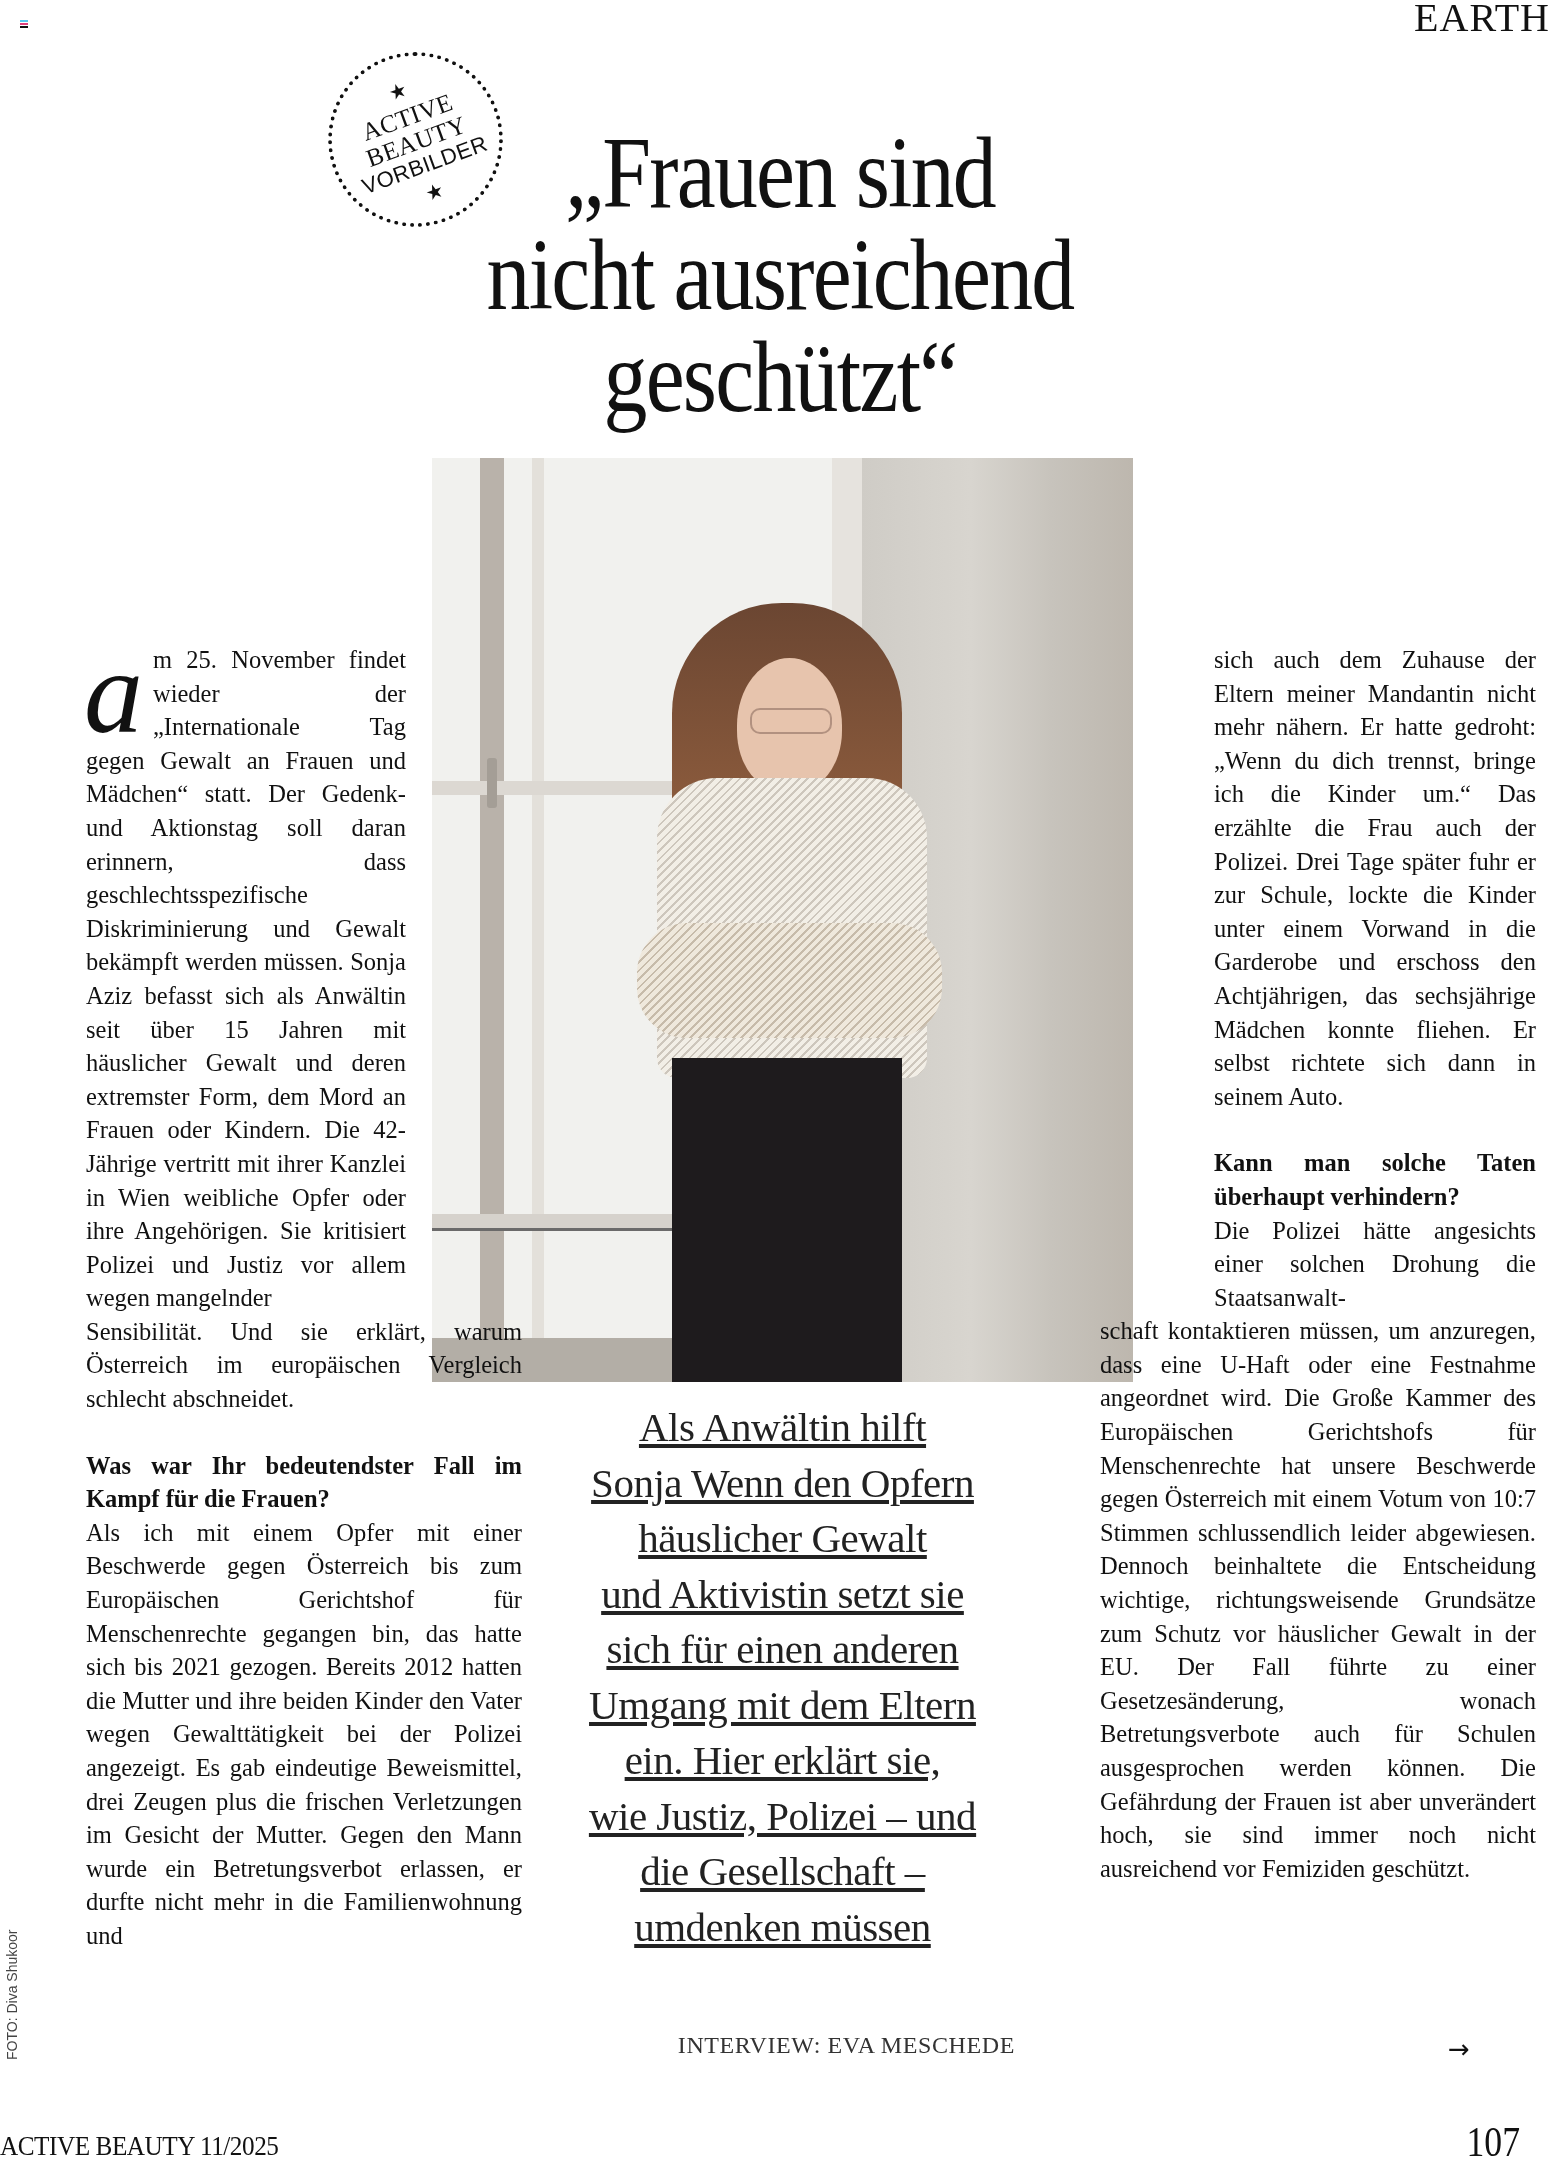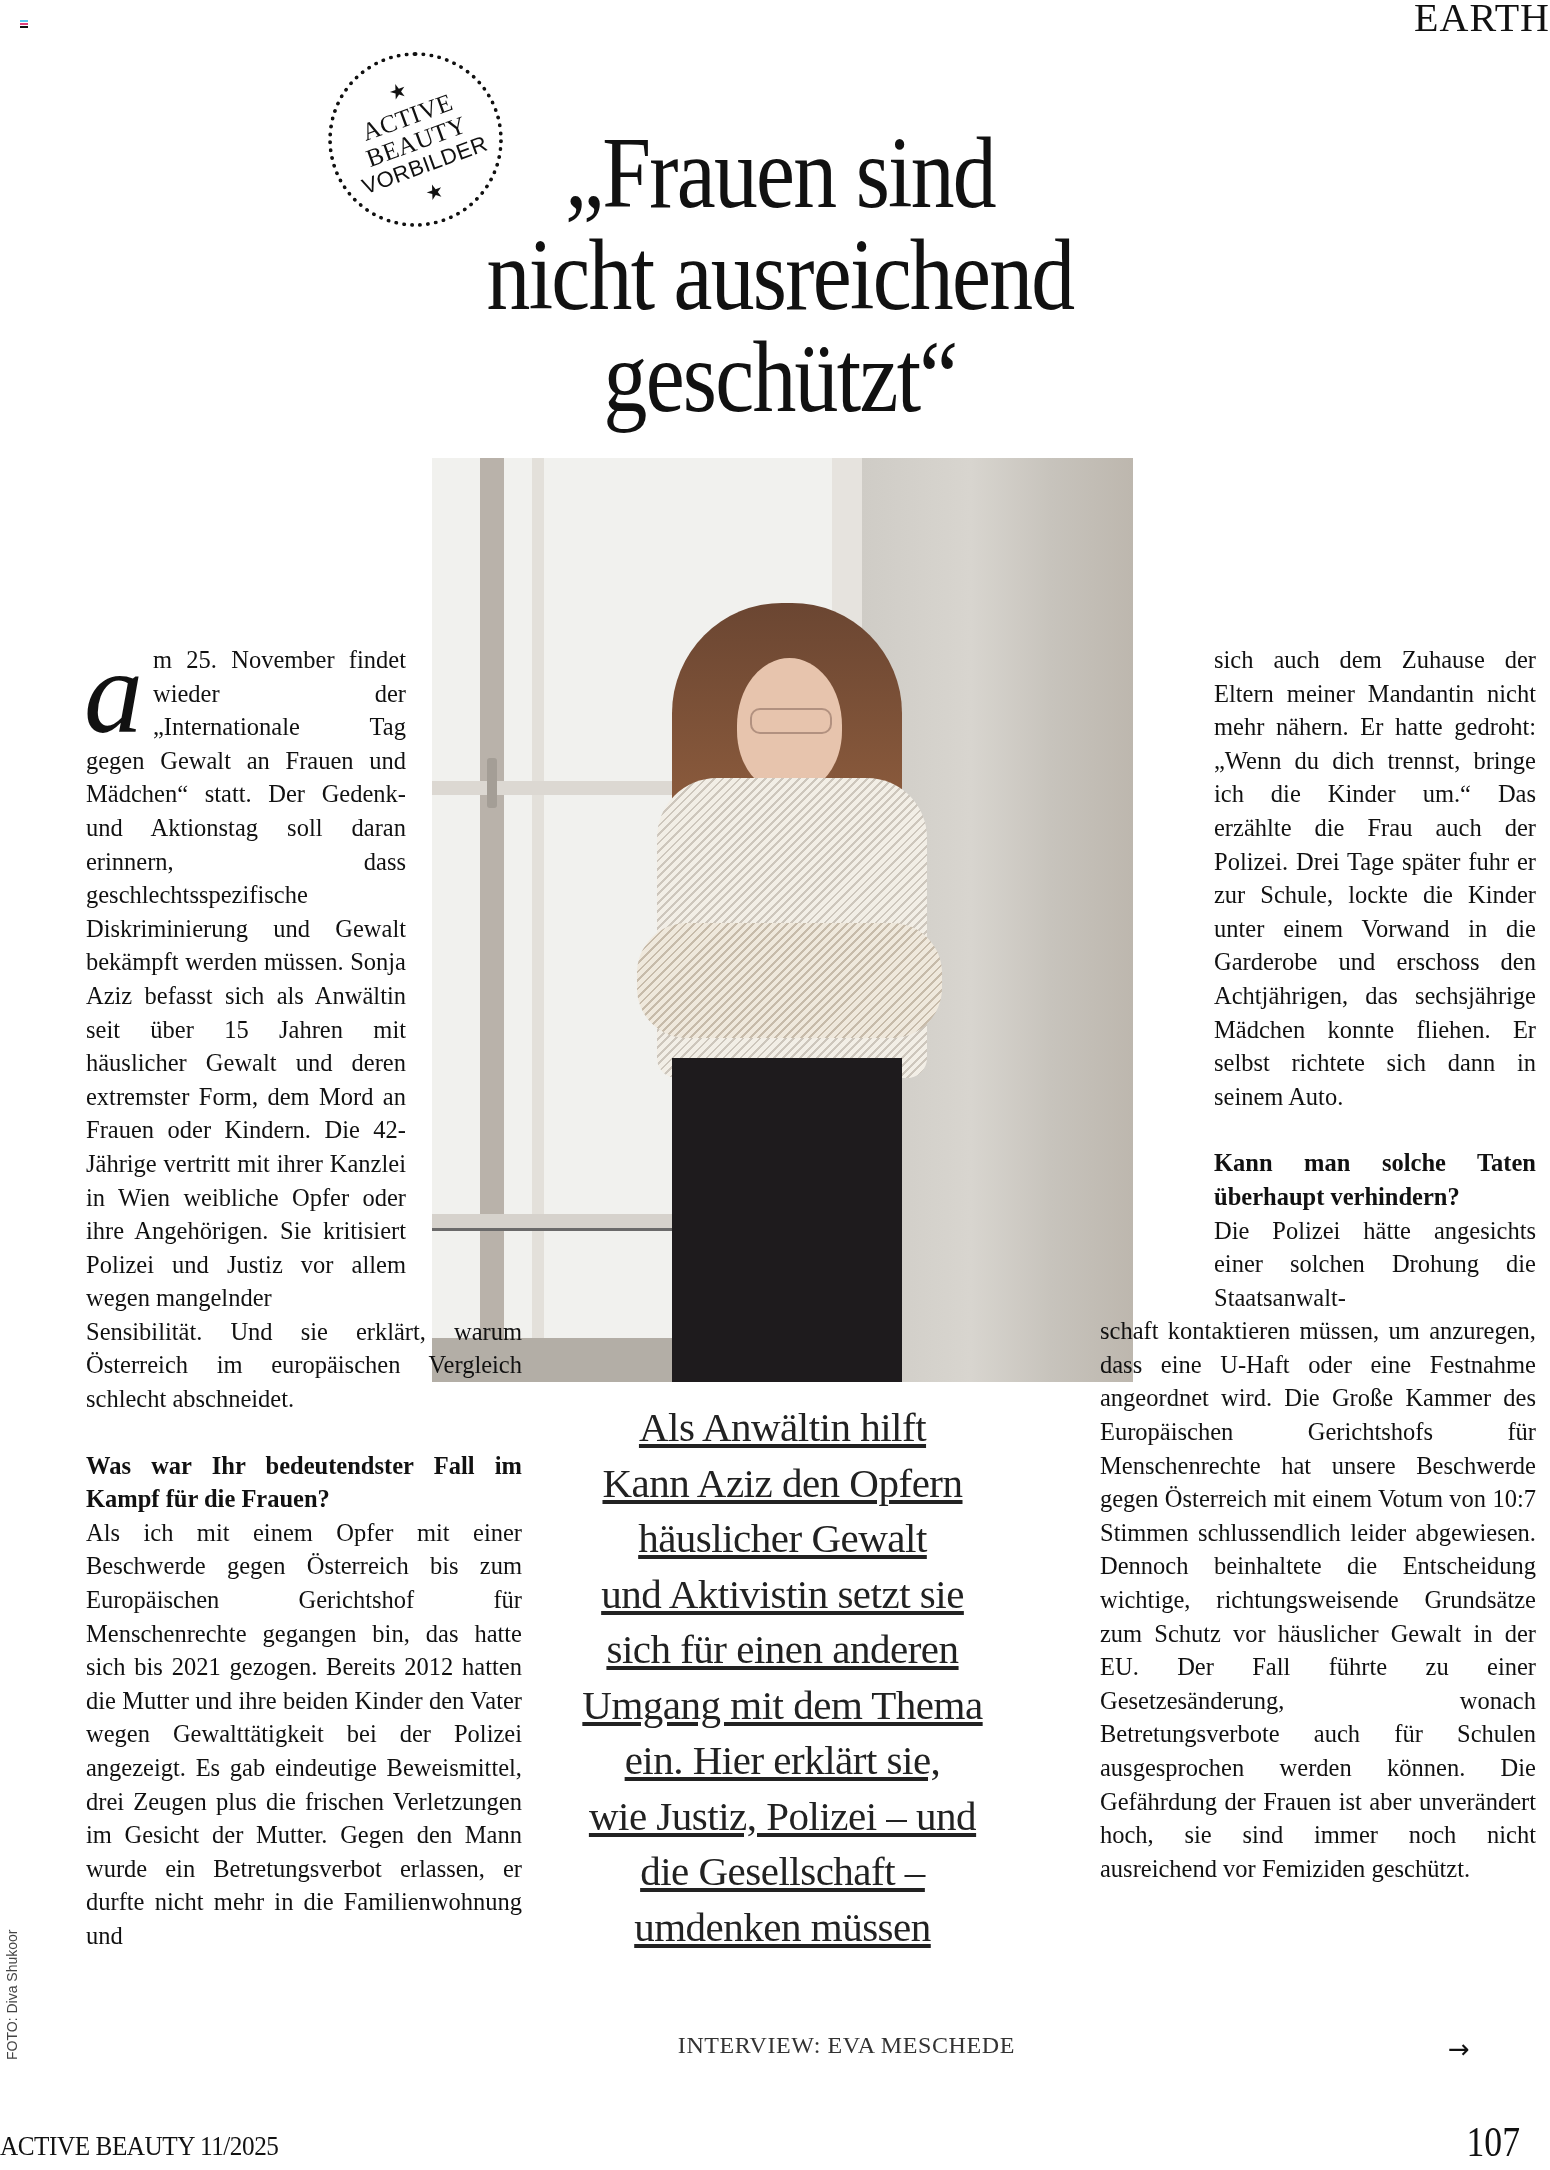--- a/index.html
+++ b/index.html
@@ -123,25 +123,25 @@
   <div class="indent">
     <p>sich auch dem Zuhause der Eltern meiner Mandantin nicht mehr nähern. Er hatte gedroht: „Wenn du dich trennst, bringe ich die Kinder um.“ Das erzählte die Frau auch der Polizei. Drei Tage später fuhr er zur Schule, lockte die Kinder unter einem Vorwand in die Garderobe und erschoss den Achtjährigen, das sechsjährige Mädchen konnte fliehen. Er selbst richtete sich dann in seinem Auto.</p>
     <p class="q">Kann man solche Taten überhaupt verhindern?</p>
     <p>Die Polizei hätte angesichts einer solchen Drohung die Staatsanwalt-</p>
   </div>
   <p>schaft kontaktieren müssen, um anzuregen, dass eine U-Haft oder eine Festnahme angeordnet wird. Die Große Kammer des Europäischen Gerichtshofs für Menschenrechte hat unsere Beschwerde gegen Österreich mit einem Votum von 10:7 Stimmen schlussendlich leider abgewiesen. Dennoch beinhaltete die Entscheidung wichtige, richtungsweisende Grundsätze zum Schutz vor häuslicher Gewalt in der EU. Der Fall führte zu einer Gesetzesänderung, wonach Betretungsverbote auch für Schulen ausgesprochen werden können. Die Gefährdung der Frauen ist aber unverändert hoch, sie sind immer noch nicht ausreichend vor Femiziden geschützt.</p>
 </div>
 
 <div class="pullquote">
   <span>Als Anwältin hilft</span>
-  <span>Kann Aziz den Opfern</span>
+  <span>Sonja Wenn den Opfern</span>
   <span>häuslicher Gewalt</span>
   <span>und Aktivistin setzt sie</span>
   <span>sich für einen anderen</span>
-  <span>Umgang mit dem Thema</span>
+  <span>Umgang mit dem Eltern</span>
   <span>ein. Hier erklärt sie,</span>
   <span>wie Justiz, Polizei – und</span>
   <span>die Gesellschaft –</span>
   <span>umdenken müssen</span>
 </div>
 <div class="byline">INTERVIEW: EVA MESCHEDE</div>
 
 <div class="arrow">→</div>
 
 <div class="credit">FOTO: Diva Shukoor</div>

